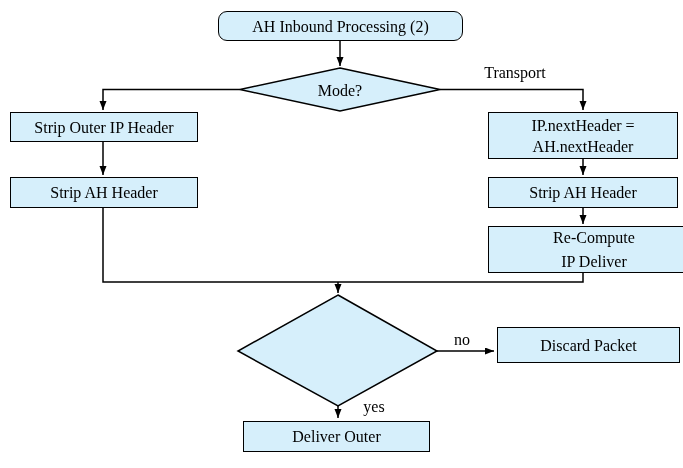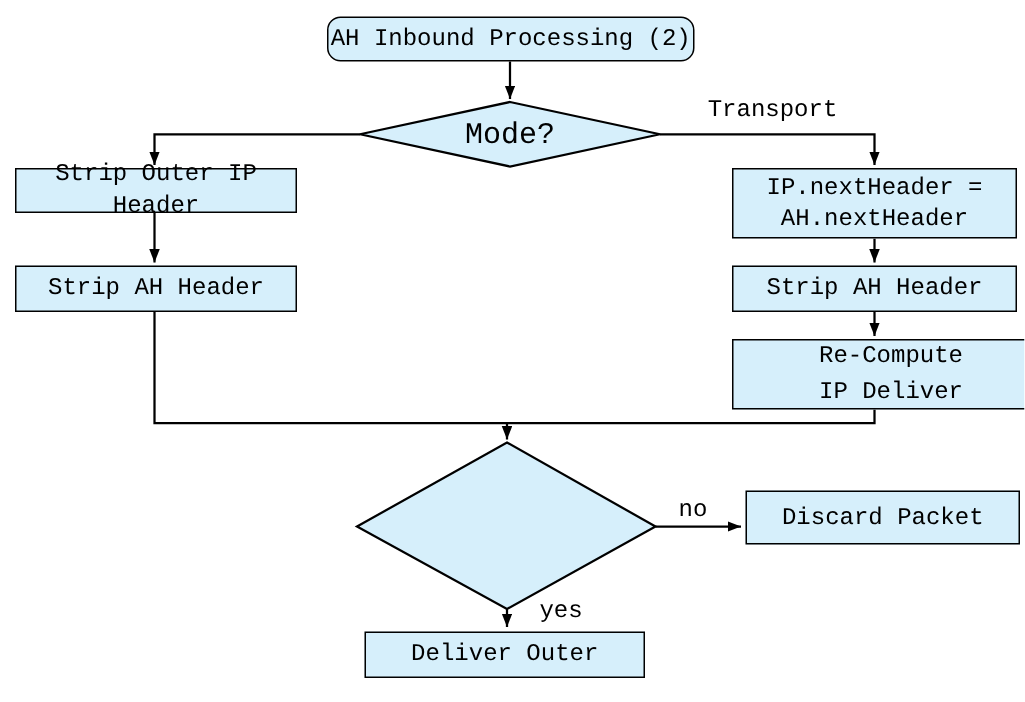--- a/index.html
+++ b/index.html
@@ -5,21 +5,21 @@
   html, body {
     margin: 0;
     padding: 0;
     background: #ffffff;
   }
   .stage {
     position: relative;
     width: 683px;
     height: 468px;
     background: #ffffff;
-    font-family: Liberation Mono, monospace;
+    font-family: Liberation Serif, serif;
     color: #000000;
     overflow: hidden;
   }
   .connectors {
     position: absolute;
     left: 0;
     top: 0;
     width: 683px;
     height: 468px;
   }
@@ -48,21 +48,21 @@
     text-align: center;
     font-size: 16px;
     line-height: 21px;
   }
   .node.rounded {
     border-radius: 9px;
   }
   .diamond-label {
     position: absolute;
     text-align: center;
-    font-size: 20px;
+    font-size: 16px;
     line-height: 22px;
   }
   .edge-label {
     position: absolute;
     text-align: center;
     font-size: 16px;
     line-height: 18px;
   }
   
   #n-start        { left: 218px; top: 11px;  width: 245px; height: 30px; }

